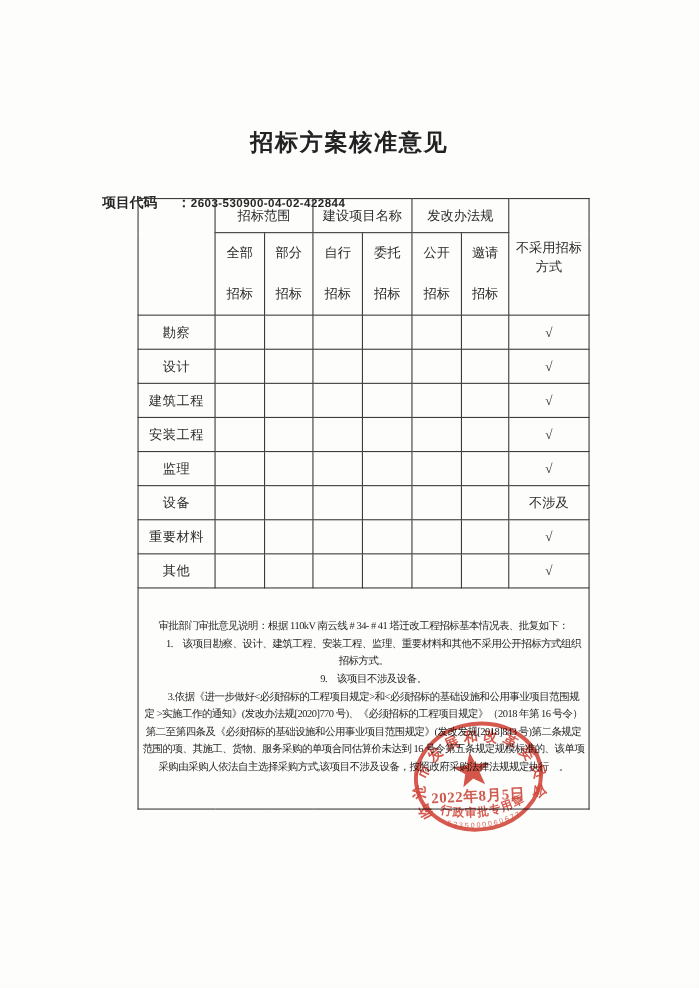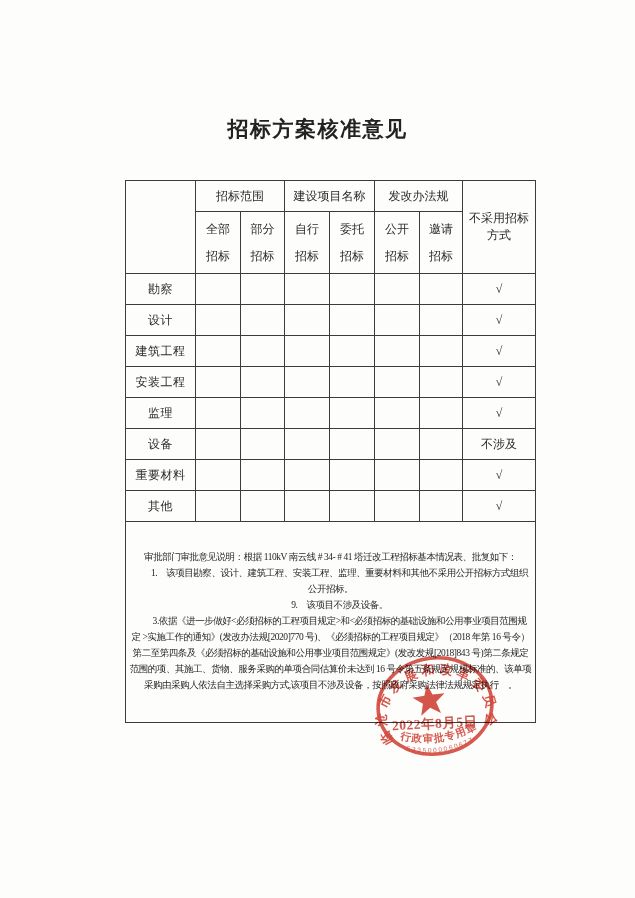--- a/index.html
+++ b/index.html
@@ -30,21 +30,21 @@
     position:absolute; left:113px; top:180px; width:410px;
     border-collapse:collapse; table-layout:fixed;margin-left:12px;
   }
   table.approval-table td {
     border:1px solid #3c3c3c; padding:0;
     text-align:center; vertical-align:middle;
     font-size:12px; color:#2b2b2b;
   }
   .hrow1 td { height:30px; font-size:12px; }
   .hrow2 td { height:61px; }
-  td.sub { white-space:pre-line; line-height:27px; }
+  td.sub { white-space:pre-line; line-height:37px; }
   td.nobid-head { white-space:pre-line; line-height:17px; }
   .brow td { height:30px; }
   td.rlabel { letter-spacing:0.5px; }
   td.nobid { font-size:12.5px; }
   td.opinion {
     height:200px; vertical-align:top; text-align:left;
     padding:5px 2px 0 4px;
   }
   .oline {
     font-size:9.5px; letter-spacing:-0.45px; line-height:15.9px;
@@ -57,20 +57,23 @@
   }
 </style>
 </head>
 <body>
 
 <div class="page">
 
   <h1 class="title">招标方案核准意见</h1>
 
 
+  <div class="field field-code">
+    <span class="flabel">项目代码</span><span class="fgap"></span><span class="colon">：</span><span class="code-value">2603-530900-04-02-422844</span>
+  </div>
 
   <table class="approval-table">
     <colgroup>
       <col style="width:70px">
         <col style="width:45px">
         <col style="width:44px">
         <col style="width:45px">
       <col style="width:45px">
         <col style="width:45px">
         <col style="width:43px">
@@ -178,21 +181,21 @@
           <td></td>
         <td></td>
           <td></td>
         <td class="nobid">√</td>
       </tr>
 
       <tr>
         <td class="opinion" colspan="8">
           <div class="oline">审批部门审批意见说明：根据 110kV 南云线 # 34- # 41 塔迁改工程招标基本情况表、批复如下：</div>
           <div class="oline">　　1.　该项目勘察、设计、建筑工程、安装工程、监理、重要材料和其他不采用公开招标方式组织</div>
-          <div class="oline">公开招标。</div>
+          <div class="oline">招标方式。</div>
           <div class="oline">　　9.　该项目不涉及设备。</div>
           <div class="oline">　　3.依据《进一步做好&lt;必须招标的工程项目规定&gt;和&lt;必须招标的基础设施和公用事业项目范围规</div>
           <div class="oline">定 &gt;实施工作的通知》(发改办法规[2020]770 号)、《必须招标的工程项目规定》（2018 年第 16 号令）</div>
           <div class="oline">第二至第四条及《必须招标的基础设施和公用事业项目范围规定》(发改发规[2018]843 号)第二条规定</div>
           <div class="oline">范围的项、其施工、货物、服务采购的单项合同估算价未达到 16 号令第五条规定规模标准的、该单项</div>
           <div class="oline">采购由采购人依法自主选择采购方式,该项目不涉及设备，按照政府采购法律法规规定执行　。</div>
         </td>
       </tr>
     </tbody>
   </table>

